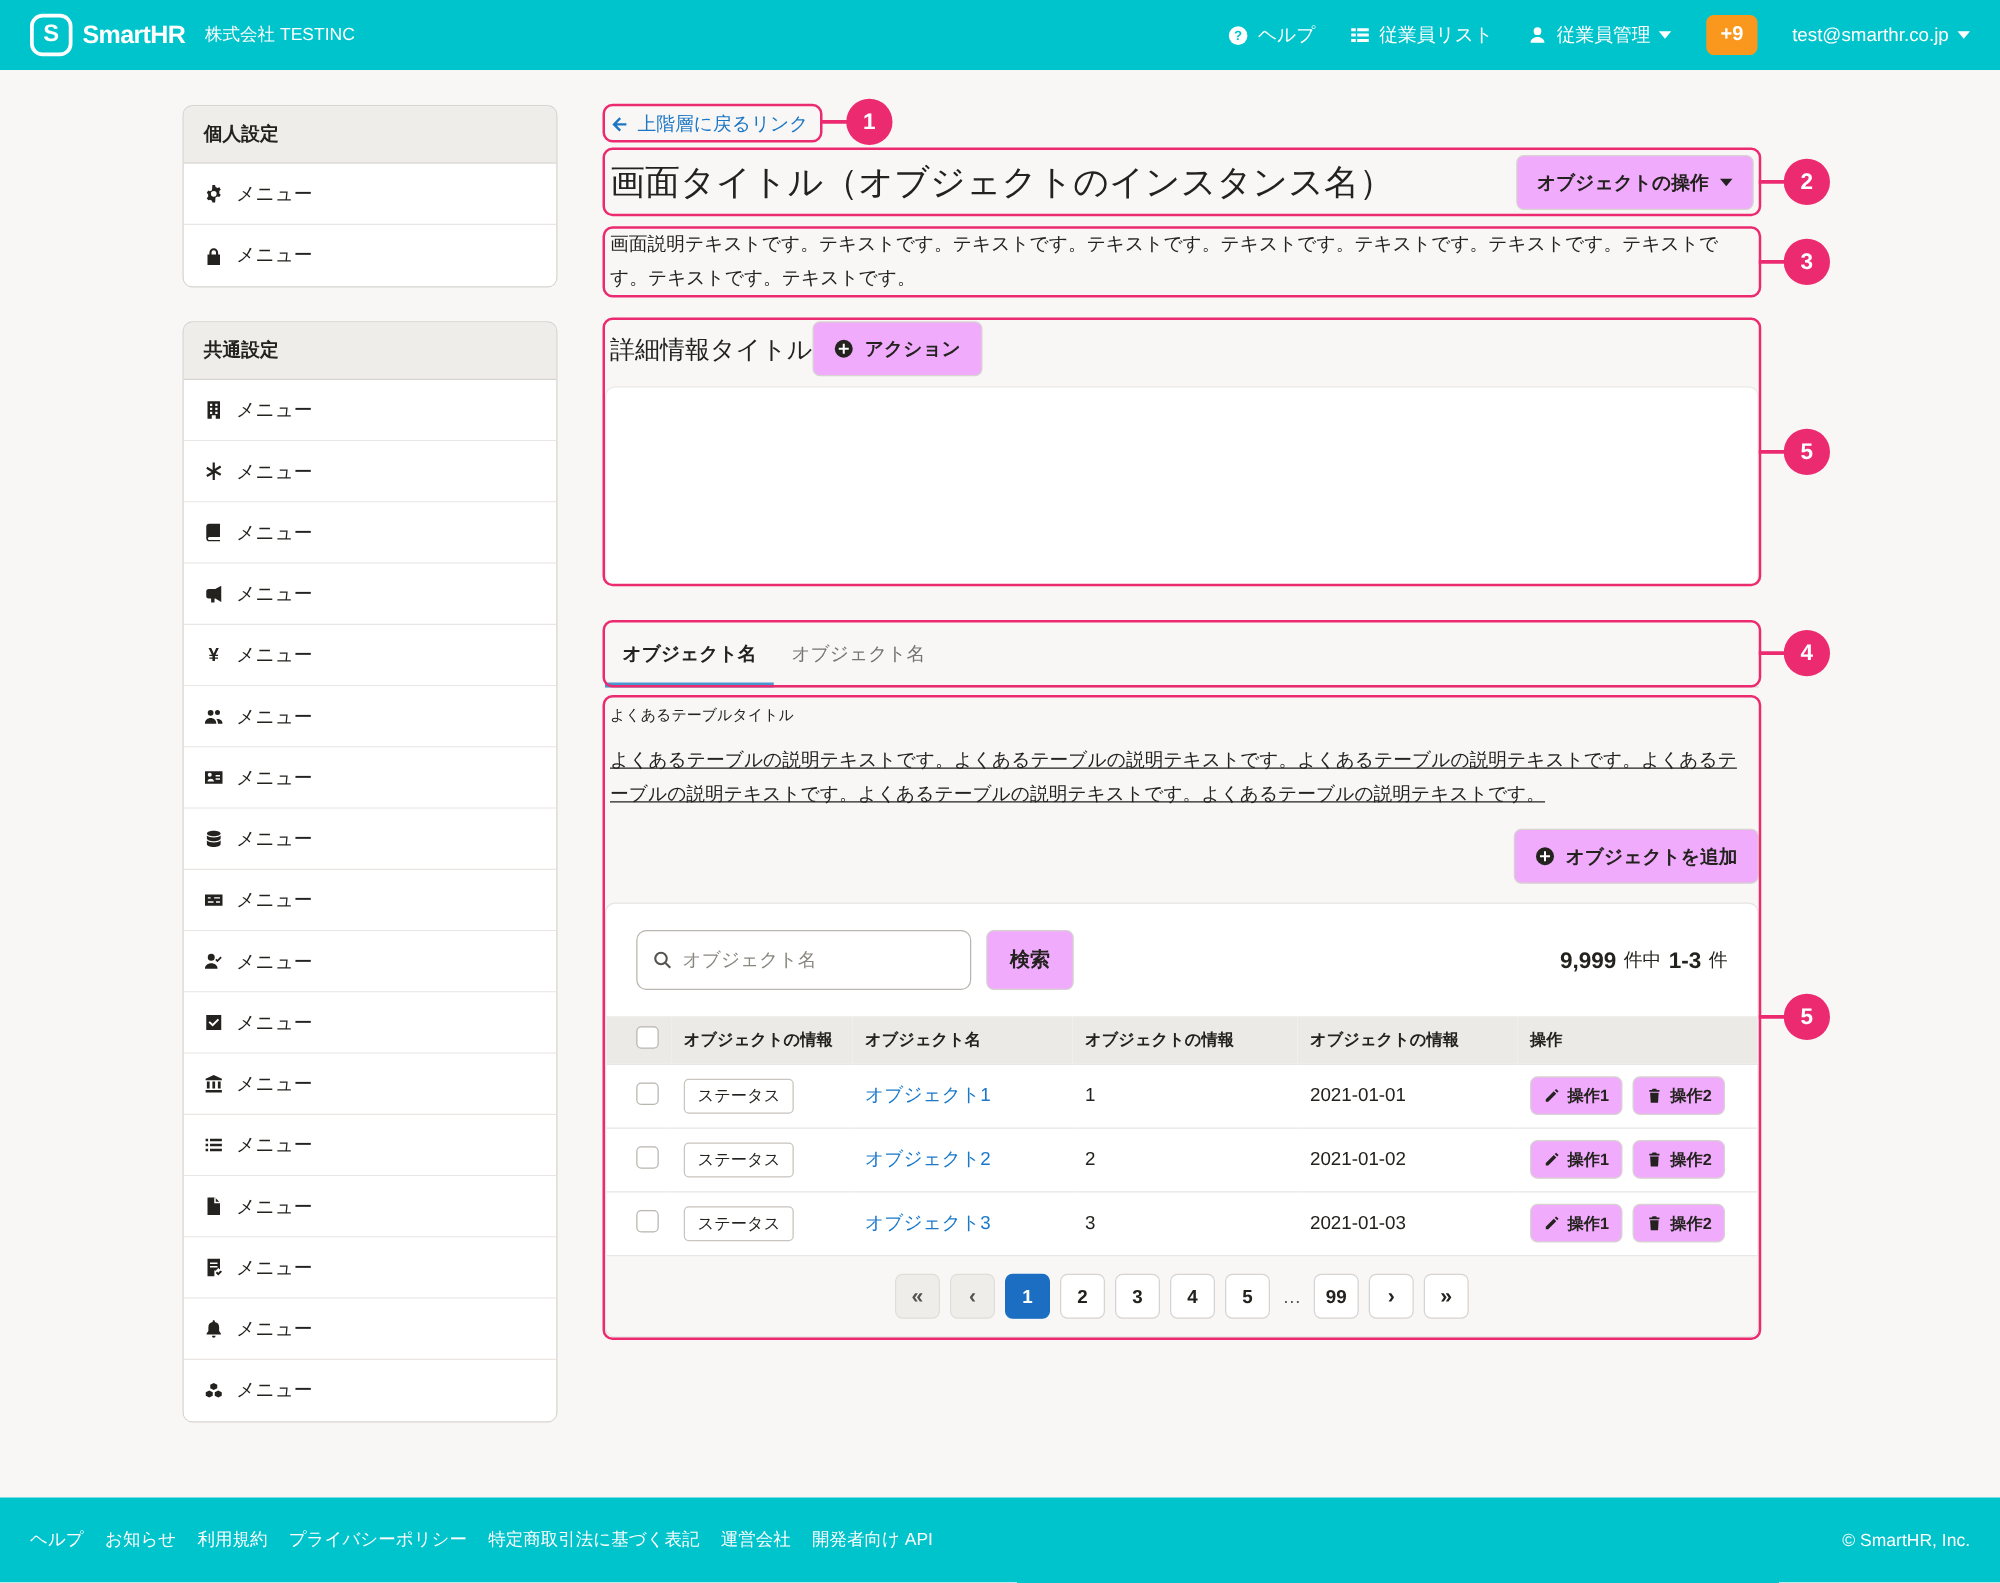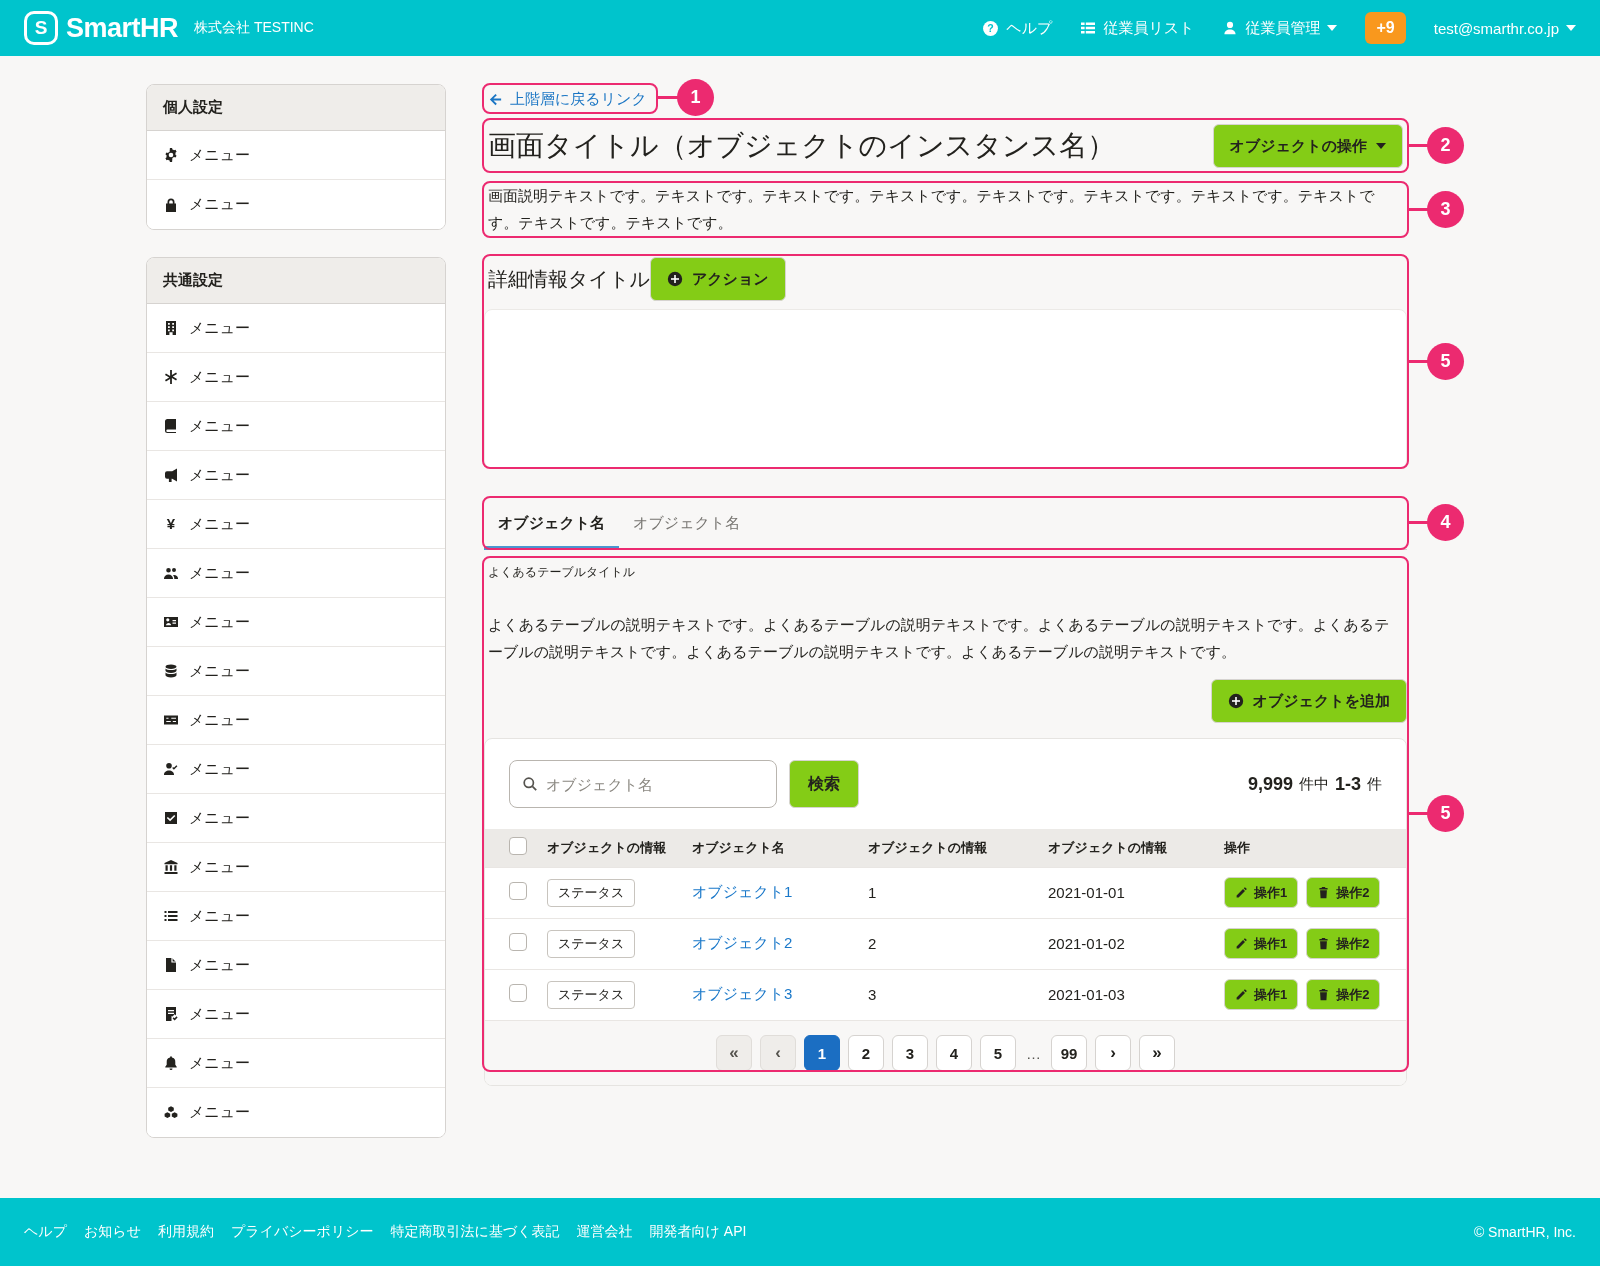--- a/index.html
+++ b/index.html
@@ -11,21 +11,21 @@
   }
   svg { display:block; }
 
   
   .app-header{ height:56px; background:#00c4cc; display:flex; align-items:center;
     justify-content:space-between; padding:0 24px; flex:0 0 auto; }
   .header-left{ display:flex; align-items:center; gap:16px; }
   .logo{ display:flex; align-items:center; gap:8px; text-decoration:none; color:#fff; cursor:pointer; }
   .logo-mark{ width:34px; height:34px; border:3px solid #fff; border-radius:10px;
     display:flex; align-items:center; justify-content:center; font-weight:bold; font-size:19px; }
-  .logo-text{ font-size:27px; font-weight:bold; letter-spacing:-0.5px; }
+  .logo-text{ font-size:20px; font-weight:bold; letter-spacing:-0.5px; }
   .company{ color:#fff; font-size:14px; }
   .header-nav{ display:flex; align-items:center; gap:28px; }
   .nav-item{ display:flex; align-items:center; gap:7px; color:#fff; font-size:15px; cursor:pointer; }
   .badge{ background:#f9981d; color:#fff; font-size:16px; font-weight:bold;
     border-radius:6px; padding:8px 11px; line-height:1; cursor:pointer; }
   .caret{ width:0; height:0; border-left:5px solid transparent; border-right:5px solid transparent;
     border-top:6px solid #fff; display:inline-block; }
   .caret.dark{ border-top-color:#23221e; }
 
   
@@ -44,39 +44,39 @@
   .sb-label{ font-size:15px; }
   .sb-ic svg{ width:16px; height:16px; }
 
   
   .back-row{ height:30px; display:flex; align-items:center; padding-left:4px; }
   .back-link{ color:#1b76c4; font-size:15px; display:flex; align-items:center; gap:7px;
     text-decoration:none; cursor:pointer; }
   .title-row{ margin-top:5px; height:54px; display:flex; align-items:center;
     justify-content:space-between; padding:0 4px; }
   .page-title{ font-size:28px; font-weight:normal; }
-  .btn{ background:#84cc16; border:1px solid #d6d3d0; border-radius:6px; font-size:15px;
+  .btn{ background:#f0abfc; border:1px solid #d6d3d0; border-radius:6px; font-size:15px;
     font-weight:bold; color:#23221e; display:inline-flex; align-items:center; gap:9px;
     padding:0 16px; height:44px; cursor:pointer; font-family:inherit; }
   .page-desc{ margin-top:9px; font-size:15px; line-height:27px; padding:0 4px; }
 
   .detail-panel{ margin-top:19px; }
   .panel-head{ height:48px; display:flex; align-items:center; padding:0 4px; }
   .panel-title{ font-size:20px; font-weight:normal; }
   .panel-body{ margin-top:6px; height:160px; background:#fff; border:1px solid #eceae7; border-radius:8px; }
 
   .tabs{ margin-top:28px; display:flex; border-bottom:1px solid #d6d3d0; height:53px; align-items:stretch; }
   .tab{ padding:0 14px; display:flex; align-items:center; font-size:15px; color:#767470;
     cursor:pointer; position:relative; }
   .tab.active{ color:#23221e; font-weight:bold; }
   .tab.active::after{ content:""; position:absolute; left:0; right:0; bottom:-1px; height:4px; background:#4a96cf; }
 
   .table-section{ margin-top:7px; }
   .sec-title{ font-size:12px; font-weight:normal; padding:0 4px; line-height:30px; }
-  .sec-desc{ margin-top:24px; font-size:15px; line-height:27px; padding:0 4px; }
+  .sec-desc{ margin-top:8px; font-size:15px; line-height:27px; padding:0 4px;text-decoration:underline; }
   .add-row{ margin-top:14px; display:flex; justify-content:flex-end; }
   .card{ margin-top:15px; background:#fff; border:1px solid #e6e4e1; border-radius:8px; overflow:hidden; }
   .search-row{ padding:21px 24px; display:flex; align-items:center; }
   .search-box{ width:268px; height:48px; border:1px solid #b9b5af; border-radius:8px; background:#fff;
     display:flex; align-items:center; padding:0 12px; gap:8px; }
   .search-box input{ border:none; outline:none; font-size:15px; flex:1; font-family:inherit;
     color:#23221e; background:transparent; }
   .search-box input::placeholder{ color:#8a8780; }
   .search-btn{ margin-left:12px; height:48px; padding:0 18px; font-size:16px; }
   .count{ margin-left:auto; font-size:15px; display:flex; align-items:center; gap:6px; }

